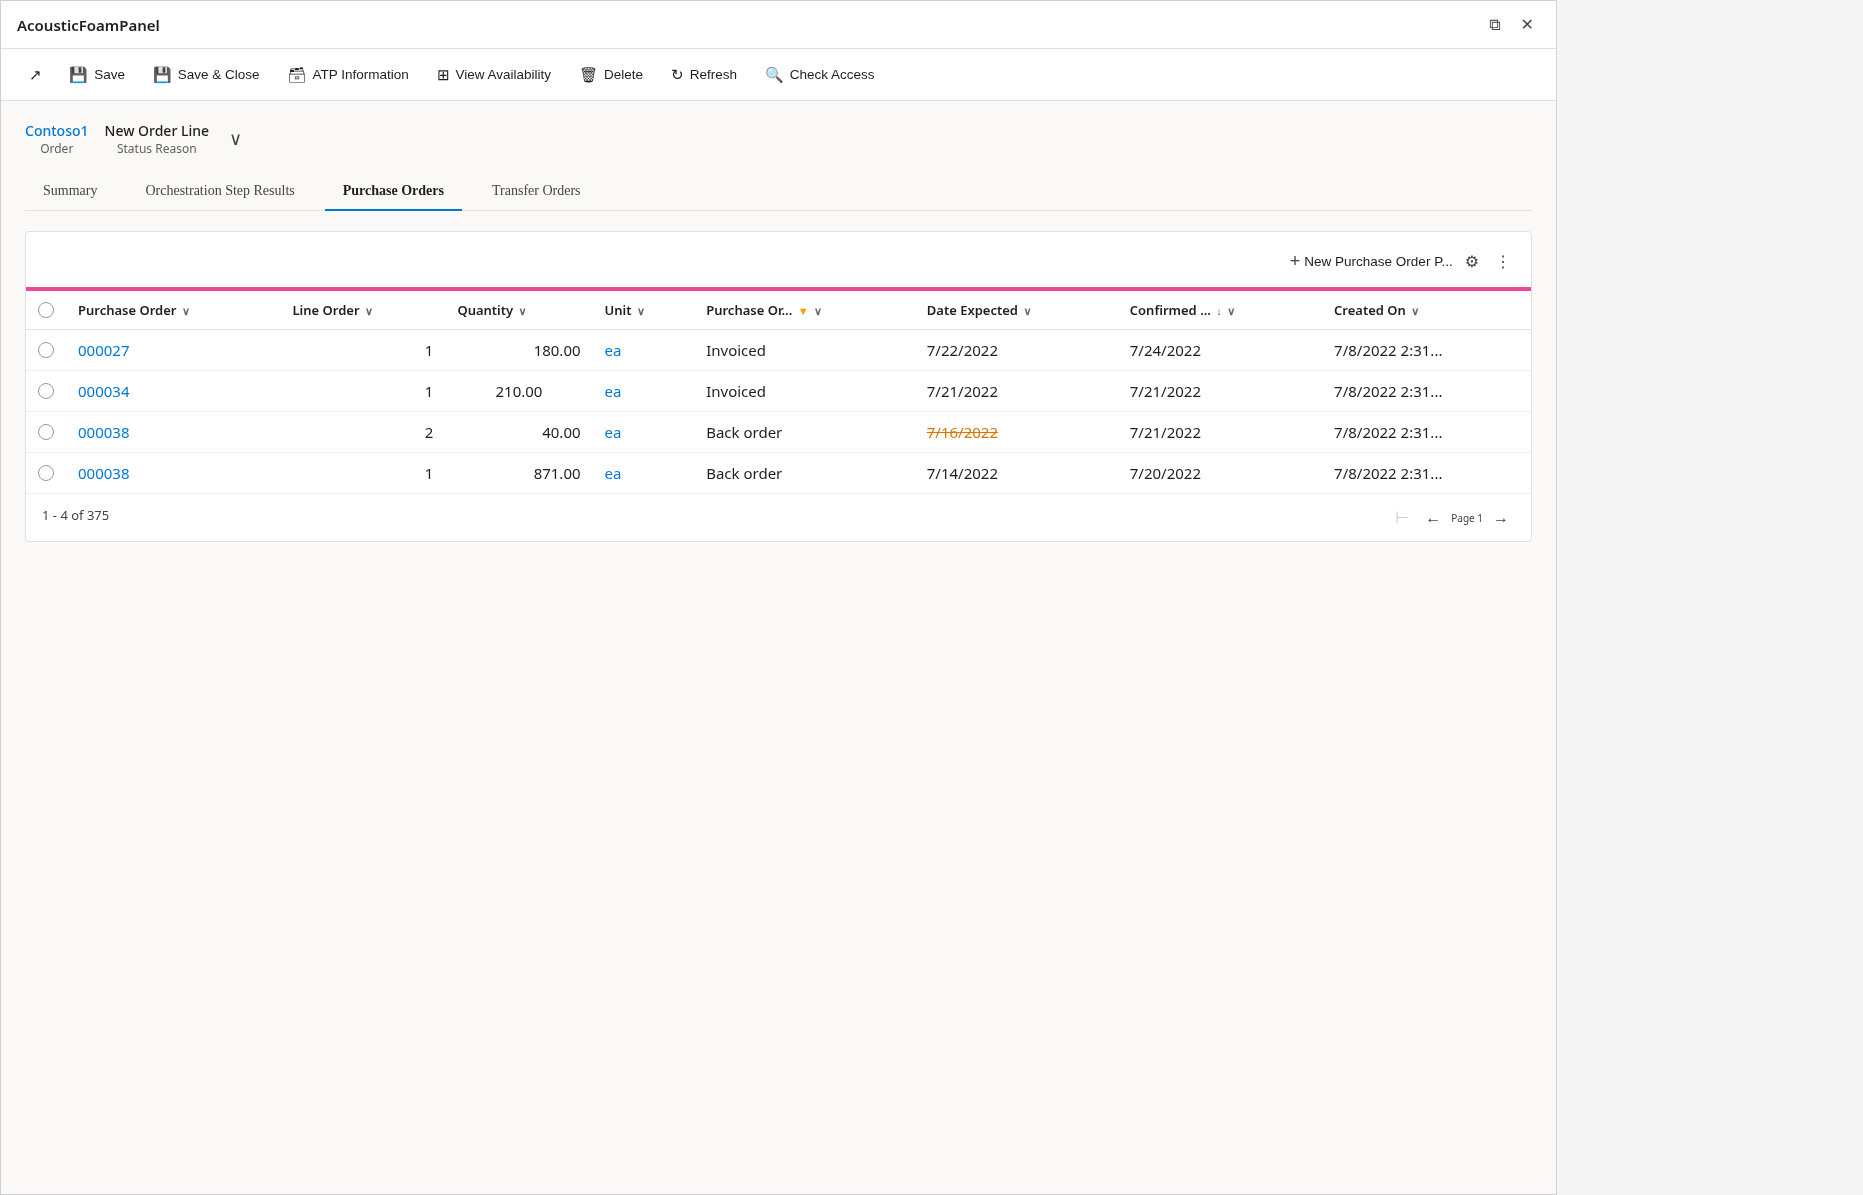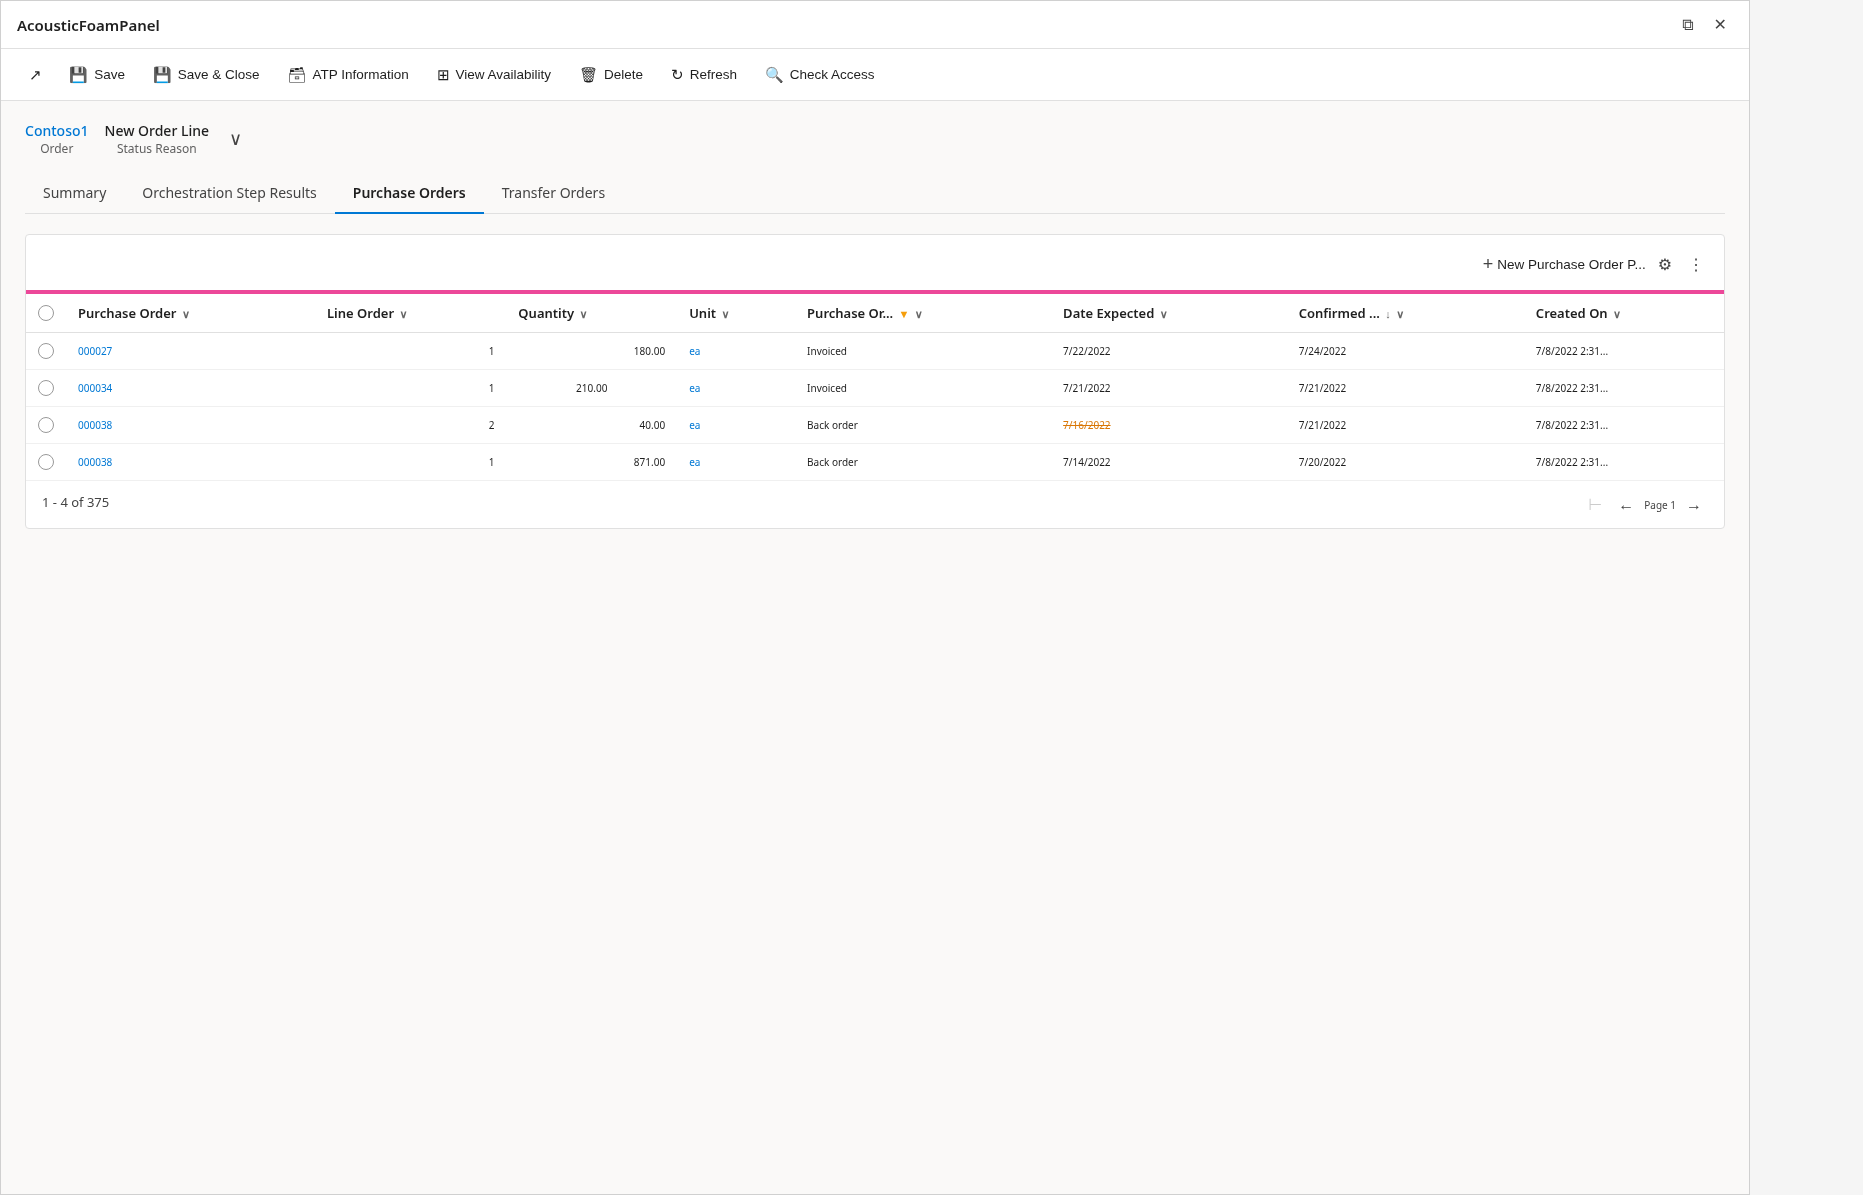--- a/index.html
+++ b/index.html
@@ -7,21 +7,21 @@
       font-family: 'Segoe UI', system-ui, sans-serif;
       font-size: 14px;
       background: #f5f5f5;
       color: #1f1f1f;
       width: 1863px;
       min-height: 1195px;
     }
     .window {
       background: #fef9c3;
       border: 1px solid #d0d0d0;
-      width: 1750px;
+      width: 1557px;
       min-height: 1195px;
       display: flex;
       flex-direction: column;
     }
     .title-bar {
       display: flex;
       align-items: center;
       justify-content: space-between;
       padding: 8px 16px;
       background: #fff;
@@ -124,23 +124,24 @@
     .chevron-btn {
       background: none;
       border: none;
       cursor: pointer;
       font-size: 18px;
       color: #444;
       padding: 4px;
     }
     .tabs {
       display: flex;
-      gap: 0;
+      gap: 12px;
       border-bottom: 1px solid #e0e0e0;
       margin-bottom: 20px;
+      font-family: Liberation Serif, serif;
     }
     .tab {
       padding: 10px 18px;
       cursor: pointer;
       font-size: 14px;
       color: #444;
       border-bottom: 2px solid transparent;
       margin-bottom: -1px;
       white-space: nowrap;
     }
@@ -196,21 +197,21 @@
       color: #1f1f1f;
       background: #fff;
       white-space: nowrap;
       cursor: pointer;
       user-select: none;
     }
     th .sort-icon { font-size: 11px; color: #666; margin-left: 2px; }
     th .filter-icon { font-size: 11px; color: #f59e0b; margin-left: 2px; }
     td {
       padding: 10px 12px;
-      font-size: 10px;
+      font-size: 15px;
       border-bottom: 1px solid #f0f0f0;
       color: #1f1f1f;
     }
     .td-link {
       color: #0078d4;
       cursor: pointer;
       text-decoration: none;
     }
     .td-unit-link {
       color: #0078d4;

